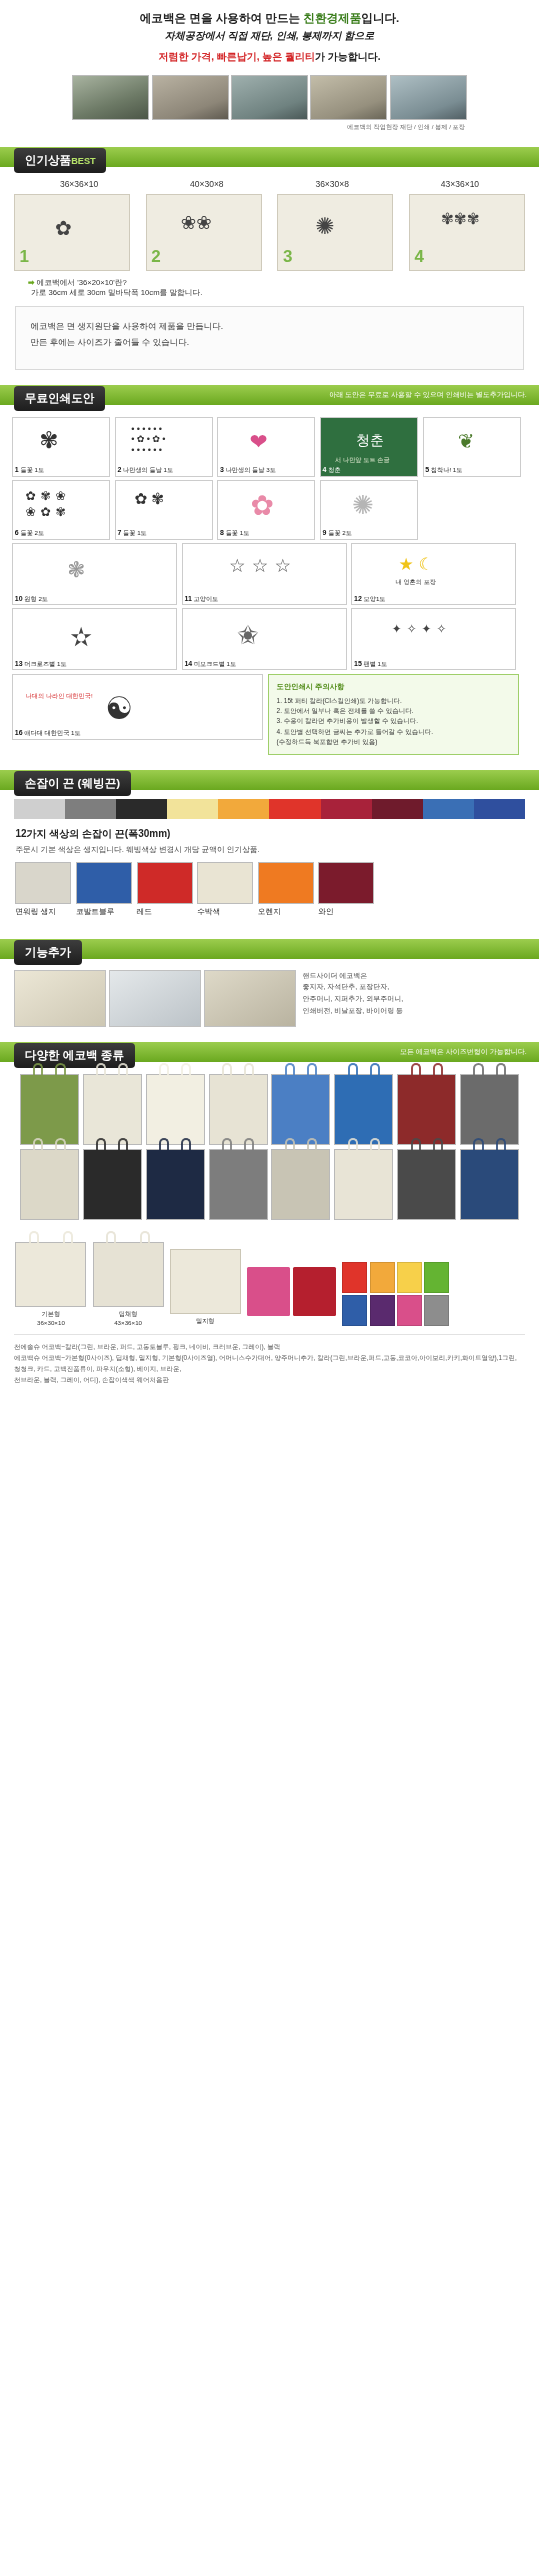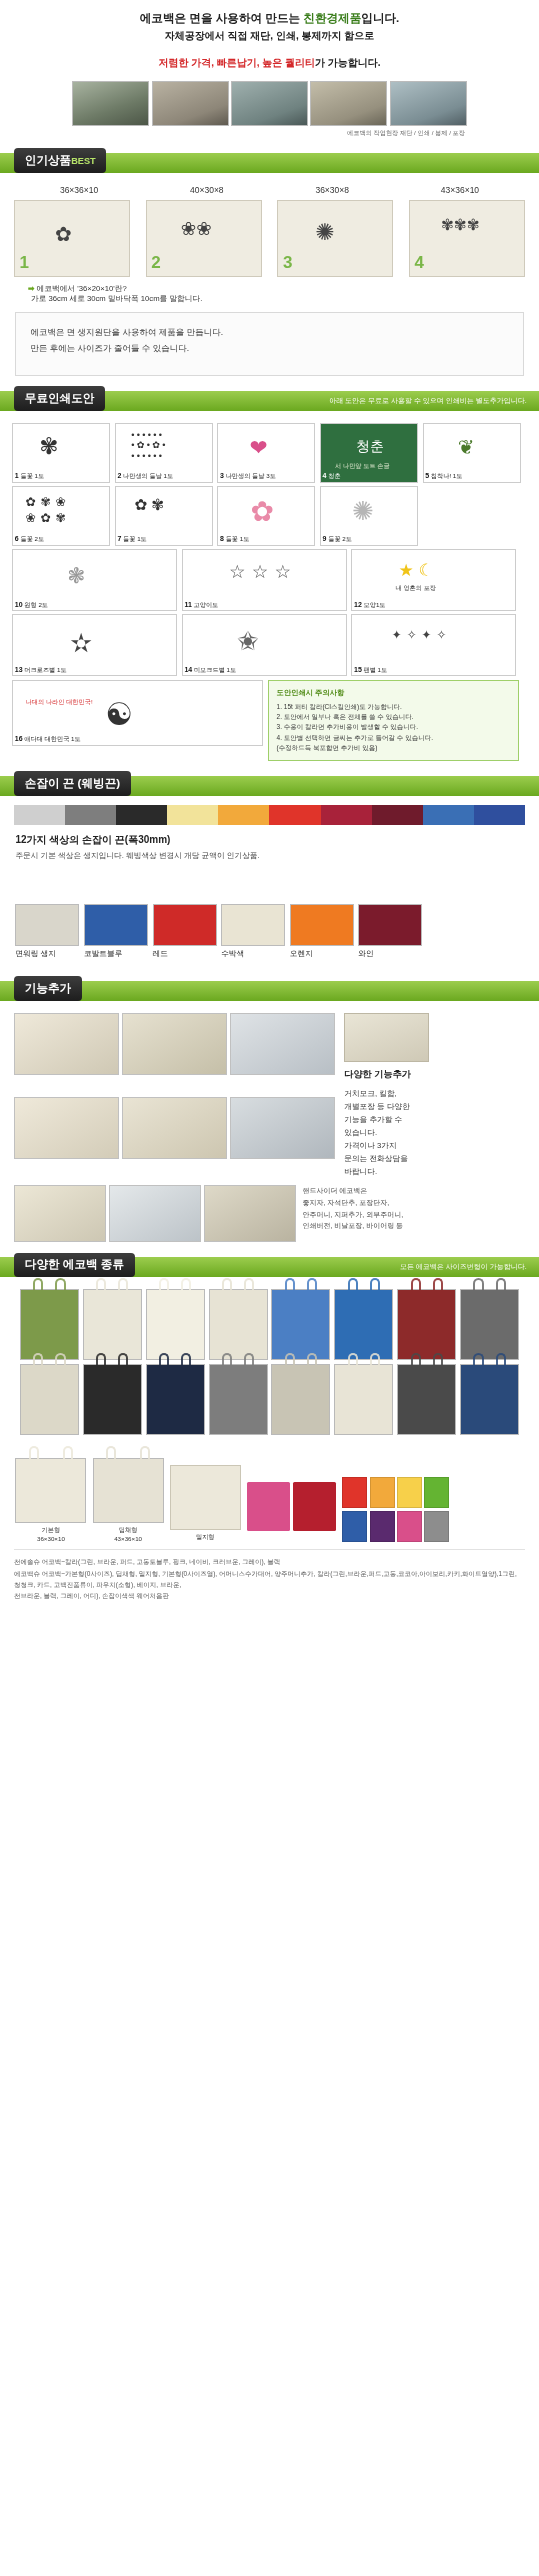--- a/index.html
+++ b/index.html
@@ -81,21 +81,21 @@
   .cap-sm { position: absolute; font-size: 6.2px; color: #555; }
 
   
   .claim {
     padding: 10.8px 0 7.7px 0;
     text-align: center;
     background: #fff;
   }
   .claim .l1 { font-size: 11.6px; font-weight: bold; color: #222; margin-bottom: 3.1px; }
   .claim .l1 em { font-style: normal; color: #3a7d1b; }
-  .claim .l2 { font-size: 10px; font-weight: bold; color: #222; margin-bottom: 13px; }
+  .claim .l2 { font-size: 10px; font-weight: bold; color: #222; margin-bottom: 7px; font-style: italic; }
   .claim .l3 { font-size: 10px; font-weight: bold; color: #222; }
   .claim .red { color: #d4282a; }
 
   
   .photo-row {
     display: flex; gap: 2.3px; justify-content: center; padding: 3.1px 0 1.5px 0;
   }
   .photo {
     width: 77px; height: 45px; border: 0.8px solid #bbb; position: relative; overflow: hidden;
   }
@@ -111,21 +111,21 @@
     position: relative;
     height: 29px;
     margin-top: 10.8px;
   }
   .sec-band {
     position: absolute; left: 0; top: 4.6px;
     width: 100%; height: 20px;
     background: linear-gradient(180deg,#9ccd4e 0%,#6aa81f 100%);
   }
   .sec-label {
-    position: absolute; left: 14px; top: 0;
+    position: absolute; left: 14px; top: 6px;
     padding: 4.6px 10.8px;
     background: linear-gradient(180deg,#3d3d3d,#1d1d1d);
     color: #ffffff; font-size: 11.6px; font-weight: bold;
     border-radius: 4px;
   }
   .sec-label .sub { color: #b7e46a; font-size: 9.2px; }
   .sec-note {
     position: absolute; right: 12.3px; top: 9.2px;
     font-size: 7px; color: #ffffff;
   }
@@ -181,21 +181,21 @@
   
   .swatch-band { display: flex; padding: 4.6px 14px 0 14px; gap: 0; }
   .swatch-band div { height: 20px; flex: 1; }
 
   .handle-head { padding: 7.7px 15.4px 0 15.4px; }
   .handle-head .t { font-size: 10px; font-weight: bold; color: #222; }
   .handle-head .d { font-size: 7.7px; color: #444; margin-top: 3.1px; line-height: 1.6; }
 
   .sw-grid { padding: 6.2px 15.4px 0 15.4px; }
   .sw-row { display: flex; gap: 4.6px; }
-  .sw { width: 64px; margin-top: 36px; }
+  .sw { width: 56px; }
   .sw .box { height: 42px; border: 0.8px solid #bbb; }
   .sw .nm { font-size: 7.7px; color: #222; margin: 3.1px 0 6.2px 0; }
 
   
   .feat { padding: 7.7px 14px 0 14px; display: flex; gap: 6.2px; }
   .feat-left { width: 324px; display: flex; flex-wrap: wrap; gap: 3.1px; }
   .fphoto { width: 105px; height: 62px; border: 0.8px solid #c0c0c0; }
   .feat-right { flex: 1; font-size: 7.7px; color: #333; line-height: 1.7; }
   .feat-right .t { font-size: 9.2px; font-weight: bold; color: #222; margin-bottom: 4.6px; }
   .pouch-img { width: 85px; height: 49px; background: linear-gradient(160deg,#e9e5d6,#cfc9b6); border: 0.8px solid #bdb7a4; margin-bottom: 4.6px; }
@@ -445,41 +445,20 @@
           <div class="nm">와인</div>
         </div>
     </div>
   </div>
 
   <div class="sec">
     <div class="sec-band"></div>
     <div class="sec-label">기능추가</div>
   </div>
 
-  <div class="feat">
-    <div class="feat-left">
-      <div class="fphoto" style="background:linear-gradient(150deg,#efe9da,#cfc8b4);"></div>
-      <div class="fphoto" style="background:linear-gradient(150deg,#e6e1d0,#c5bfa8);"></div>
-      <div class="fphoto" style="background:linear-gradient(150deg,#dfe3e6,#b8bfc5);"></div>
-      <div class="fphoto" style="background:linear-gradient(150deg,#efe9da,#d3ccb8);"></div>
-      <div class="fphoto" style="background:linear-gradient(150deg,#e9e4d4,#cdc6b0);"></div>
-      <div class="fphoto" style="background:linear-gradient(150deg,#d8dde0,#b0b7bd);"></div>
-    </div>
-    <div class="feat-right">
-      <div class="pouch-img"></div>
-      <div class="t">다양한 기능추가</div>
-      <div style="white-space:pre-line;">거치모크, 킬함,
-개별포장 등 다양한
-기능을 추가할 수
-있습니다.
-가격이나 3가지
-문의는 전화상담을
-바랍니다.</div>
-    </div>
-  </div>
 
   <div class="feat2">
     <div class="imgs">
       <div class="fphoto" style="width:92px;height:57px;background:linear-gradient(150deg,#ece7d6,#cdc7b3);"></div>
       <div class="fphoto" style="width:92px;height:57px;background:linear-gradient(150deg,#e4e8ea,#bcc3c8);"></div>
       <div class="fphoto" style="width:92px;height:57px;background:linear-gradient(150deg,#ded9c8,#b9b3a0);"></div>
     </div>
     <div class="txt" style="white-space:pre-line;">핸드사이더 에코백은
 좋지자, 자석단추, 포장단자,
 안주머니, 지퍼추가, 외부주머니,

